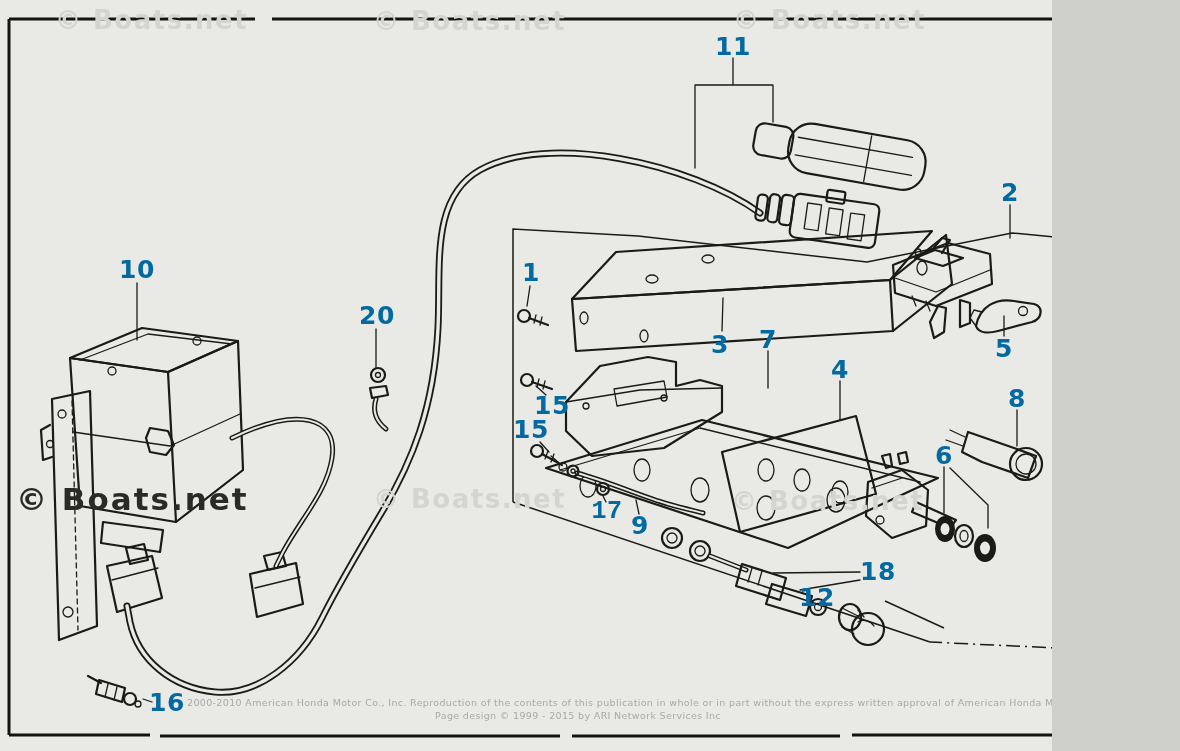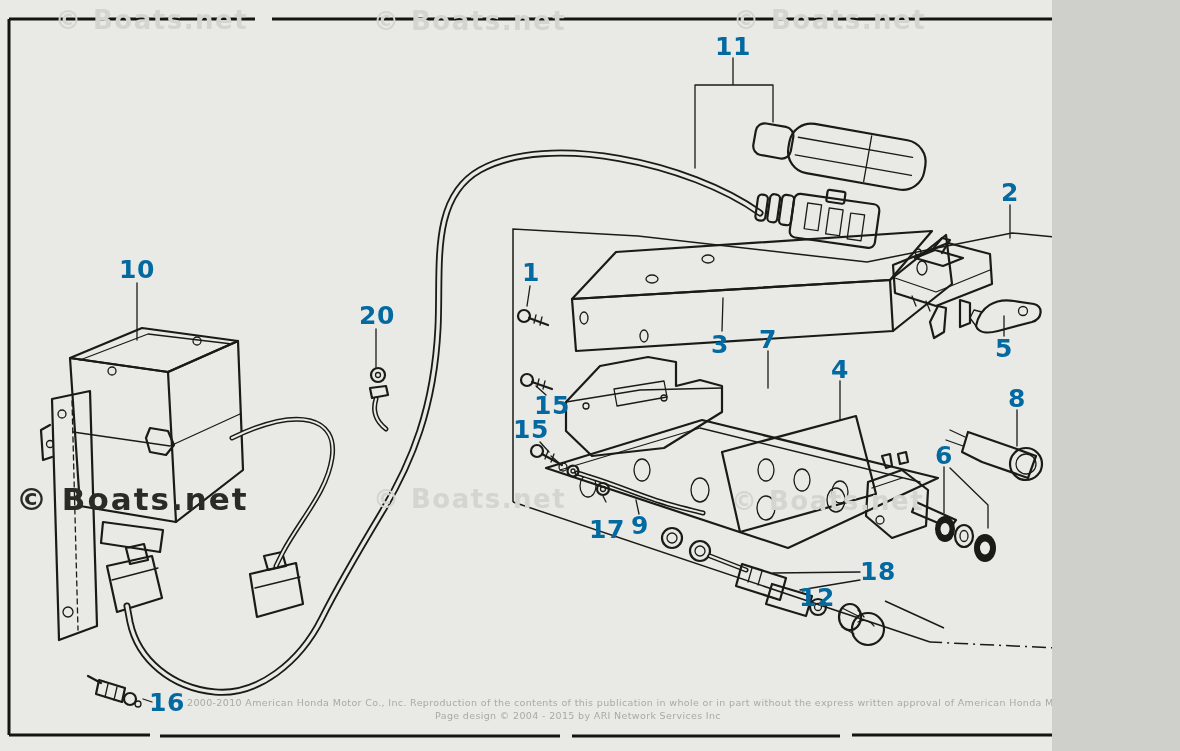--- a/index.html
+++ b/index.html
@@ -281,20 +281,20 @@
       <span class="part-label" style="left: 1017px; top: 398px;">8</span>
       <span class="part-label" style="left: 640px; top: 525px;">9</span>
       <span class="part-label" style="left: 137px; top: 269px; text-align: center;">10</span>
       <span class="part-label" style="left: 733px; top: 46px;">11</span>
       <span class="part-label" style="left: 817px; top: 597px;">12</span>
       <span class="part-label" style="left: 878px; top: 571px;">18</span>
       <span class="part-label" style="left: 531px; top: 272px;">1</span>
       <span class="part-label" style="left: 552px; top: 405px;">15</span>
       <span class="part-label" style="left: 531px; top: 429px;">15</span>
       <span class="part-label" style="left: 167px; top: 702px;">16</span>
-      <span class="part-label" style="left: 607px; top: 529px;">17</span>
+      <span class="part-label" style="left: 607px; top: 511px; font-family: Liberation Mono, monospace;">17</span>
       <span class="part-label" style="left: 377px; top: 315px;">20</span>
     </div>
 
   <div class="footer-line1">2000-2010 American Honda Motor Co., Inc. Reproduction of the contents of this publication in whole or in part without the express written approval of American Honda Motor Co., Inc. is prohibited</div>
-  <div class="footer-line2">Page design © 2004 - 2015 by ARI Network Services Inc</div>
+  <div class="footer-line2">Page design © 1999 - 2015 by ARI Network Services Inc</div>
 
 </div>
 
 </body></html>

